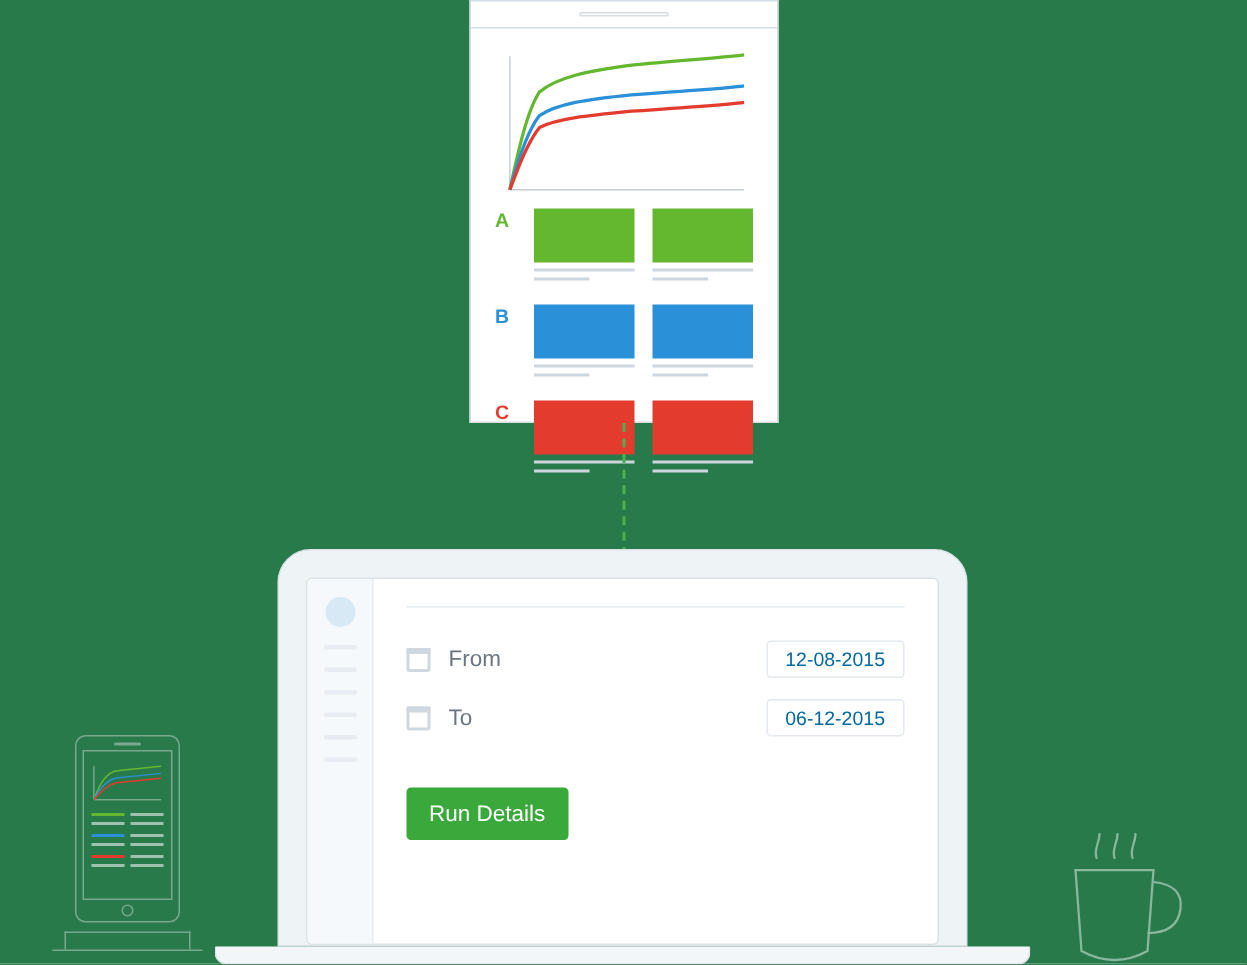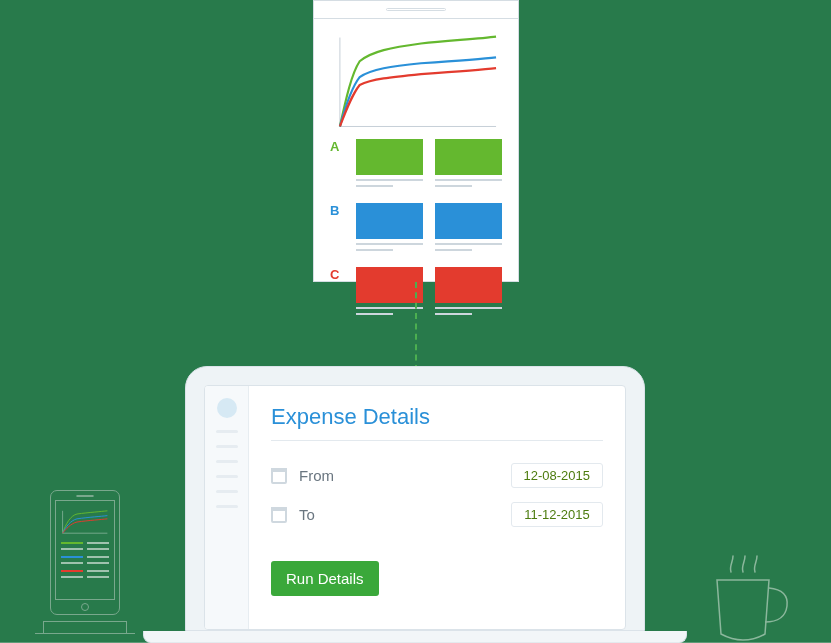--- a/index.html
+++ b/index.html
@@ -149,21 +149,21 @@
     color: #6a7680;
     font-size: 15px;
     width: 70px;
   }
   .field-value {
     margin-left: auto;
     border: 1px solid #e3e9ee;
     border-radius: 3px;
     padding: 4px 12px;
     font-size: 13px;
-    color: #4d7c0f;
+    color: #0369a1;
     min-width: 92px;
     text-align: center;
   }
   .run-btn {
     margin-top: 20px;
     background: #3aa83a;
     color: #ffffff;
     border: none;
     border-radius: 3px;
     padding: 9px 15px;
@@ -307,33 +307,32 @@
       <div class="sidebar">
         <div class="avatar"></div>
         <div class="item"></div>
         <div class="item"></div>
         <div class="item"></div>
         <div class="item"></div>
         <div class="item"></div>
         <div class="item"></div>
       </div>
       <div class="main">
-        <div class="page-title">Expense Details</div>
         <div class="hr"></div>
 
         <div class="field-row">
           <span class="cal-icon"></span>
           <span class="field-label">From</span>
           <span class="field-value">12-08-2015</span>
         </div>
 
         <div class="field-row">
           <span class="cal-icon"></span>
           <span class="field-label">To</span>
-          <span class="field-value">11-12-2015</span>
+          <span class="field-value">06-12-2015</span>
         </div>
 
         <button class="run-btn">Run Details</button>
       </div>
     </div>
   </div>
   <div class="laptop-base"></div>
 </div>
 
 <div class="phone-stand">

